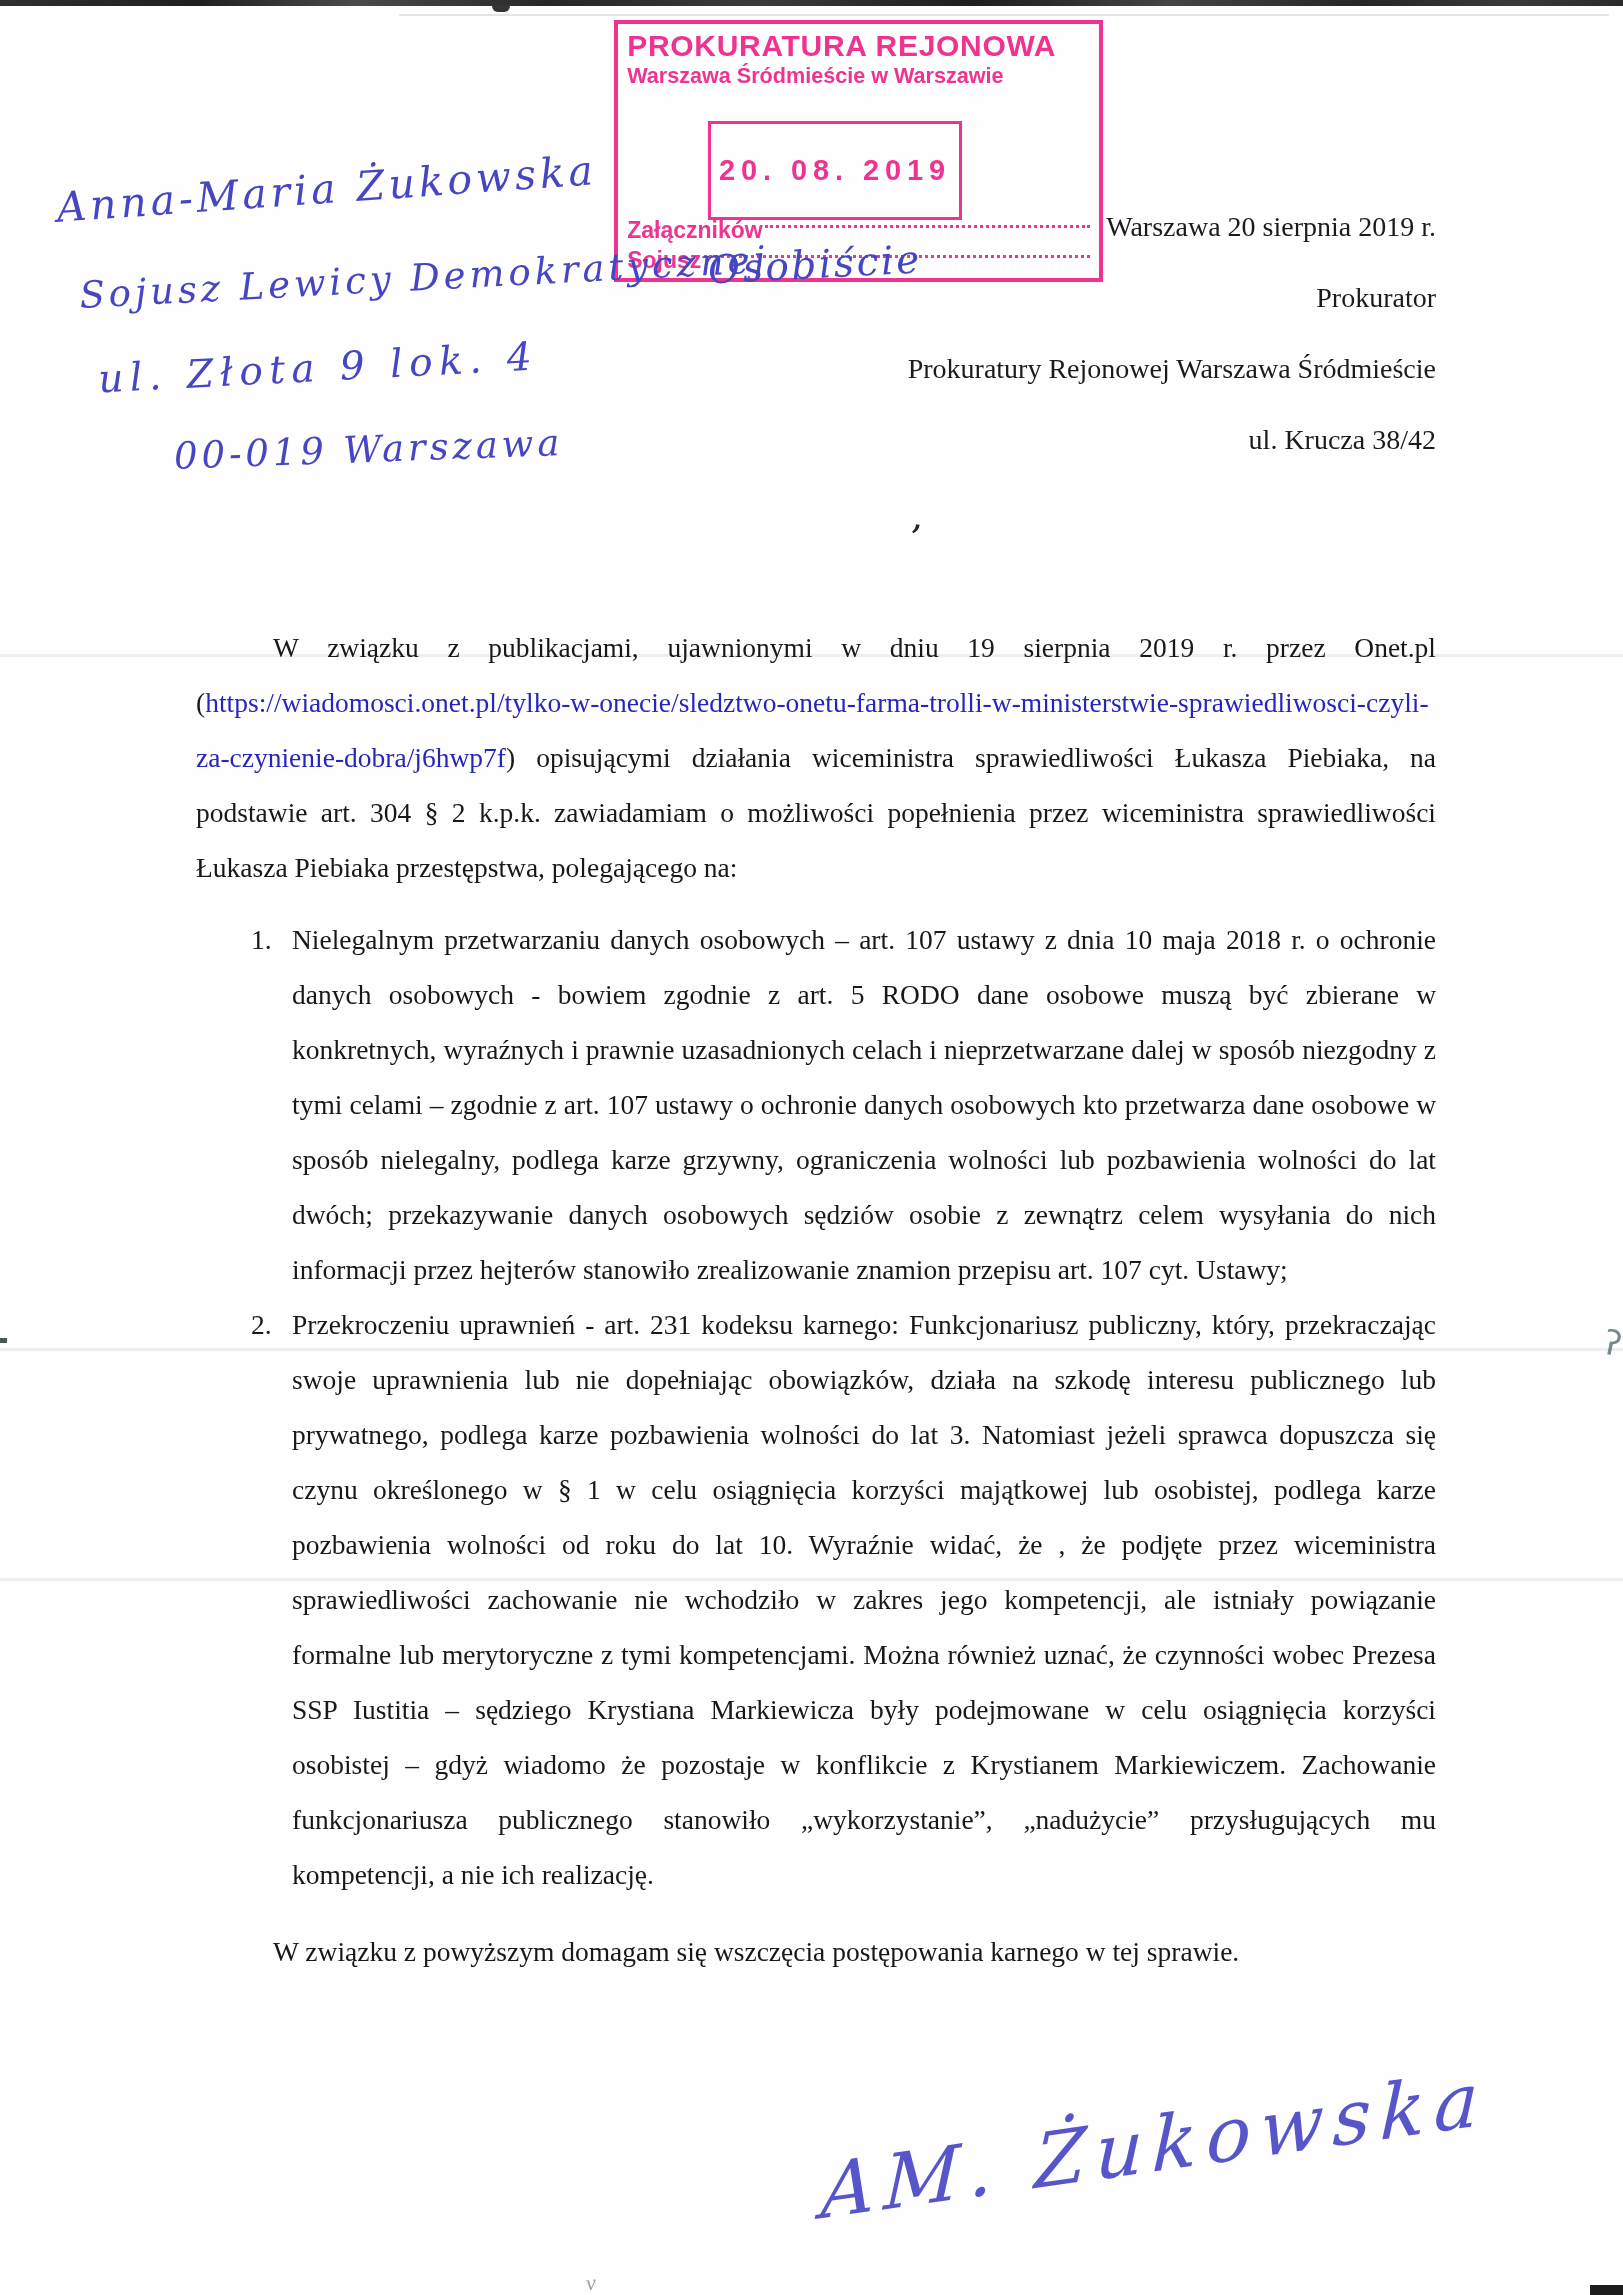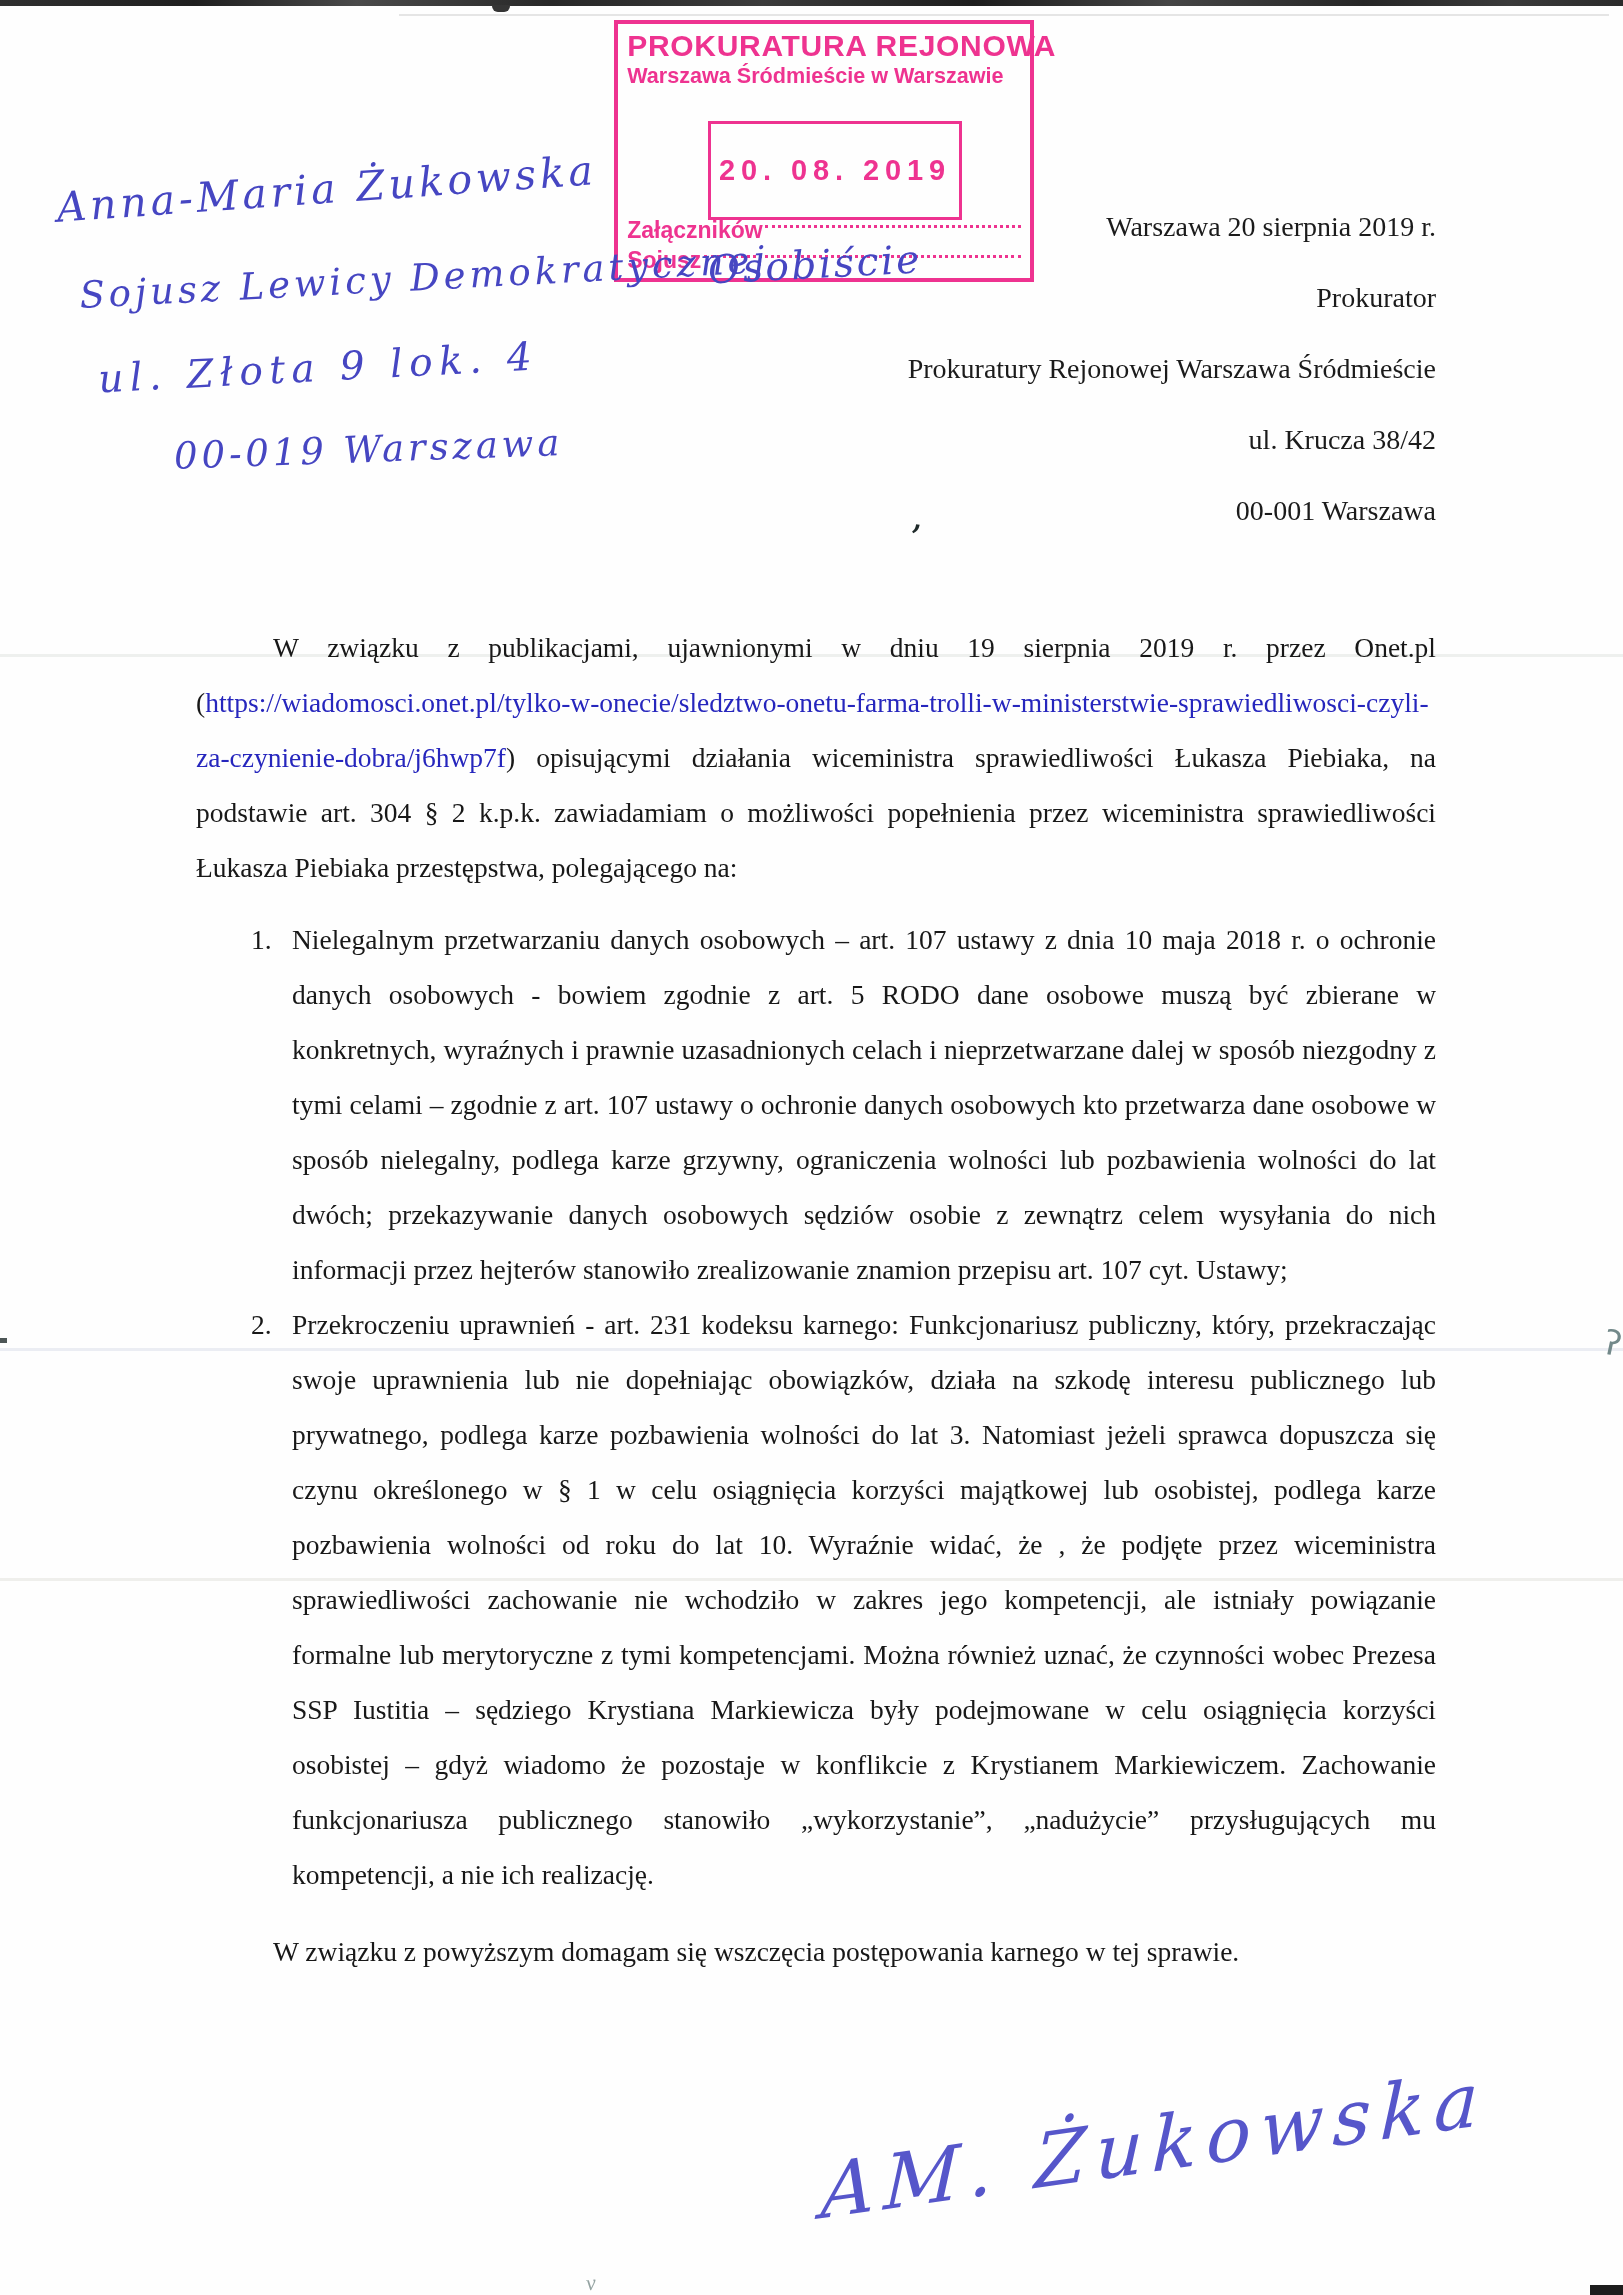--- a/index.html
+++ b/index.html
@@ -22,21 +22,21 @@
   .scanline.b { top:1348px; height:3.3px; background:#ebedf3; }
   .scanline.c { top:1578px; height:2.6px; background:#efefec; }
   .smudge-left-dash { position:absolute; left:0; top:1338px; width:7.2px; height:4.6px; background:#4d5656; }
   .smudge-right-hook { position:absolute; left:1604px; top:1323px; font-size:34px; color:#73898a; transform:rotate(12deg); font-family:"DejaVu Sans",sans-serif; }
   .smudge-comma { position:absolute; left:907px; top:517px; font-size:38px; color:#1f2a2a; transform:rotate(10deg); font-family:"DejaVu Serif",serif; }
   .smudge-tick { position:absolute; left:586px; top:2270px; font-size:22px; color:#93a2a1; font-style:italic; transform:rotate(-6deg); }
   .corner-bar { position:absolute; right:0; bottom:0; width:33px; height:9.8px; background:#1d1d1d; }
 
   
   .stamp {
-    position:absolute; left:614px; top:19.6px; width:420px; height:262px;
+    position:absolute; left:614px; top:19.6px; width:489px; height:262px;
     border:4.6px solid #ee3390; color:#ee3390;
     font-family:"Liberation Sans","DejaVu Sans",sans-serif; font-weight:bold;
     padding:5.2px 9.2px;
   }
   .stamp-title { font-size:30px; letter-spacing:0.7px; white-space:nowrap; }
   .stamp-subtitle { font-size:21.6px; margin-top:0; white-space:nowrap; }
   .stamp-datebox {
     position:absolute; left:90px; top:97px; width:254px; height:99px;
     border:3.9px solid #ee3390; display:flex; align-items:center; justify-content:center;
   }
@@ -131,21 +131,20 @@
   <span class="hand org">Sojusz Lewicy Demokratycznej</span>
   <span class="hand adr1">ul. Złota 9 lok. 4</span>
   <span class="hand adr2">00-019 Warszawa</span>
 </div>
 
 <div class="recipient">
   <div>Warszawa 20 sierpnia 2019 r.</div>
   <div>Prokurator</div>
   <div>Prokuratury Rejonowej Warszawa Śródmieście</div>
   <div>ul. Krucza 38/42</div>
-  <div>00-001 Warszawa</div>
 </div>
 
 <div class="body-text">
   <p class="p1"><span>W związku z publikacjami, ujawnionymi w dniu 19 sierpnia 2019 r. przez Onet.pl (</span><span class="onet-link">https://wiadomosci.onet.pl/tylko-w-onecie/sledztwo-onetu-farma-trolli-w-ministerstwie-sprawiedliwosci-czyli-za-czynienie-dobra/j6hwp7f</span><span>) opisującymi działania wiceministra sprawiedliwości Łukasza Piebiaka, na podstawie art. 304 § 2 k.p.k. zawiadamiam o możliwości popełnienia przez wiceministra sprawiedliwości Łukasza Piebiaka przestępstwa, polegającego na:</span></p>
 
   <div class="list">
     <div class="list-item">
       <span class="num">1.</span>
       <div class="itext">Nielegalnym przetwarzaniu danych osobowych – art. 107 ustawy z dnia 10 maja 2018 r. o ochronie danych osobowych - bowiem zgodnie z art. 5 RODO dane osobowe muszą być zbierane w konkretnych, wyraźnych i prawnie uzasadnionych celach i nieprzetwarzane dalej w sposób niezgodny z tymi celami – zgodnie z art. 107 ustawy o ochronie danych osobowych kto przetwarza dane osobowe w sposób nielegalny, podlega karze grzywny, ograniczenia wolności lub pozbawienia wolności do lat dwóch; przekazywanie danych osobowych sędziów osobie z zewnątrz celem wysyłania do nich informacji przez hejterów stanowiło zrealizowanie znamion przepisu art. 107 cyt. Ustawy;</div>
     </div>

